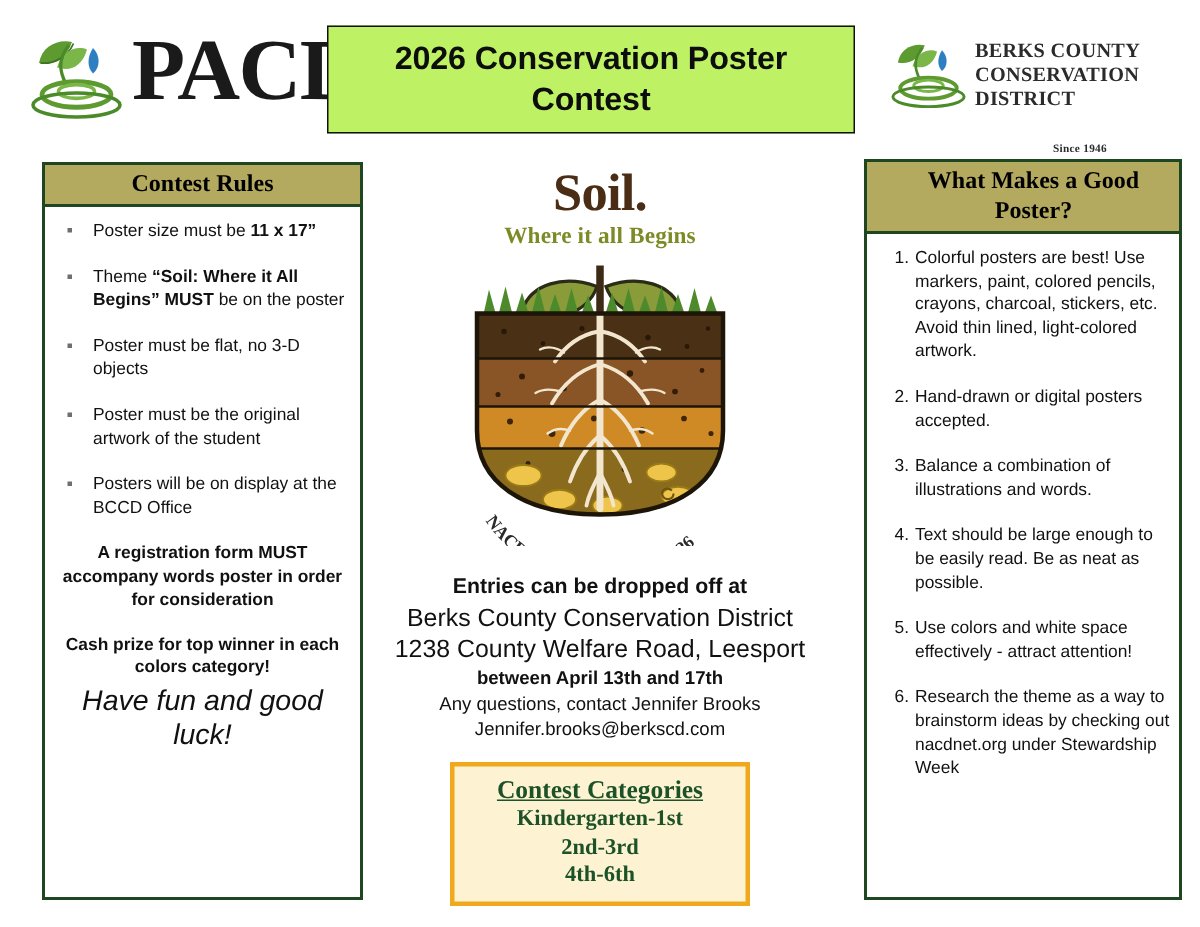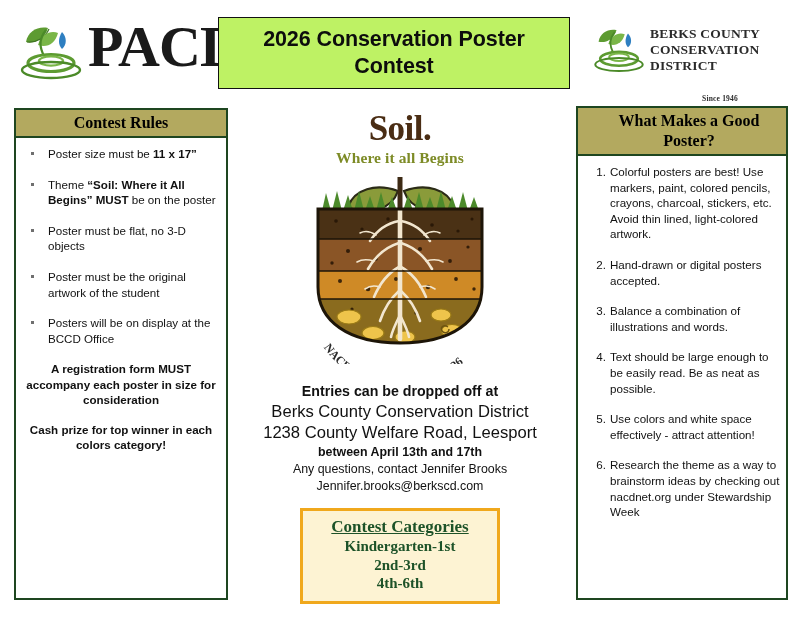--- a/index.html
+++ b/index.html
@@ -19,21 +19,21 @@
     color:#2b2b2b;text-align:center;width:140px;margin-top:20px;letter-spacing:.2px;}
 
   .title-box{position:absolute;left:218px;top:17px;width:352px;height:72px;
     background:#bef264;border:1.6px solid #111;box-sizing:border-box;
     display:flex;align-items:center;justify-content:center;}
   .title-box span{font-family:"Liberation Sans",sans-serif;font-weight:700;font-size:21.5px;
     line-height:27px;text-align:center;color:#0d0d0d;letter-spacing:-.1px;padding:0 8px;}
 
   
   .col{position:absolute;border:2px solid #1e4620;box-sizing:border-box;background:#fff;}
-  .col-left{left:14px;top:108px;width:214px;height:492px;}
+  .col-left{left:28px;top:108px;width:214px;height:492px;}
   .col-right{left:576px;top:106px;width:212px;height:494px;}
   .col-head{background:#b3a95f;border-bottom:2px solid #1e4620;
     display:flex;align-items:center;justify-content:center;box-sizing:border-box;}
   .col-left .col-head{height:28px;}
   .col-right .col-head{height:48px;padding-left:14px;}
   .col-head span{font-family:"Liberation Serif",serif;font-weight:700;font-size:16px;
     line-height:20px;text-align:center;color:#000;}
 
   .col-body{padding:8px 6px 4px 6px;box-sizing:border-box;}
 
@@ -129,22 +129,23 @@
       <span>Contest Rules</span>
     </div>
     <div class="col-body">
       <ul class="rules" id="rules-list">
           <li><span class="bullet"></span>Poster size must be <b>11 x 17”</b></li>
           <li><span class="bullet"></span>Theme <b>“Soil: Where it All Begins”  MUST</b> be on the poster</li>
           <li><span class="bullet"></span>Poster must be flat, no 3-D objects</li>
           <li><span class="bullet"></span>Poster must be the original artwork of the student</li>
           <li><span class="bullet"></span>Posters will be on display at the BCCD Office</li>
         </ul>
-      <div class="note">A registration form MUST accompany each poster in size for consideration</div>
+      <div class="note">A registration form MUST accompany words poster in order for consideration</div>
       <div class="note tight">Cash prize for top winner in each colors category!</div>
+      <div class="funline">Have fun and good luck!</div>
     </div>
   </div>
 
   <div class="center">
     <div class="soil-word">Soil.</div>
     <div class="soil-sub">Where it all Begins</div>
 
     <div class="badge-wrap">
       <svg width="328" height="195" viewBox="0 0 328 195">
         <defs>

